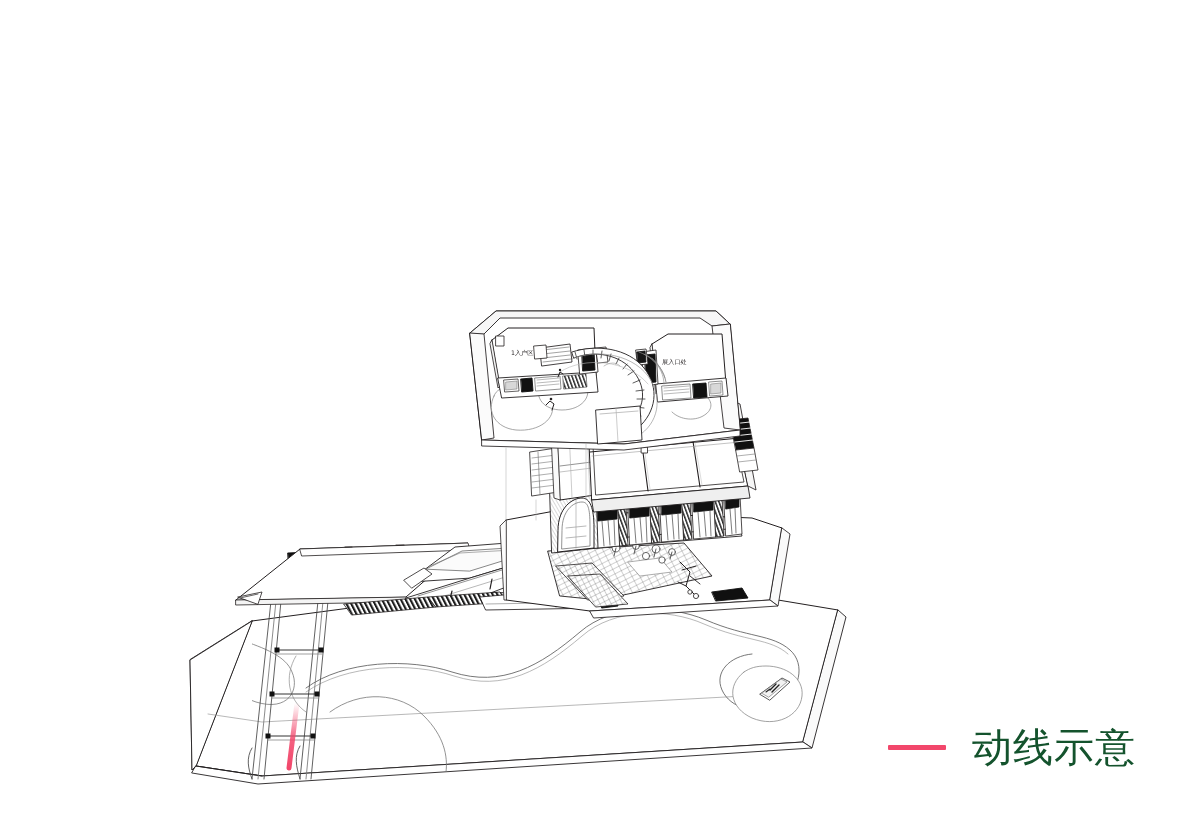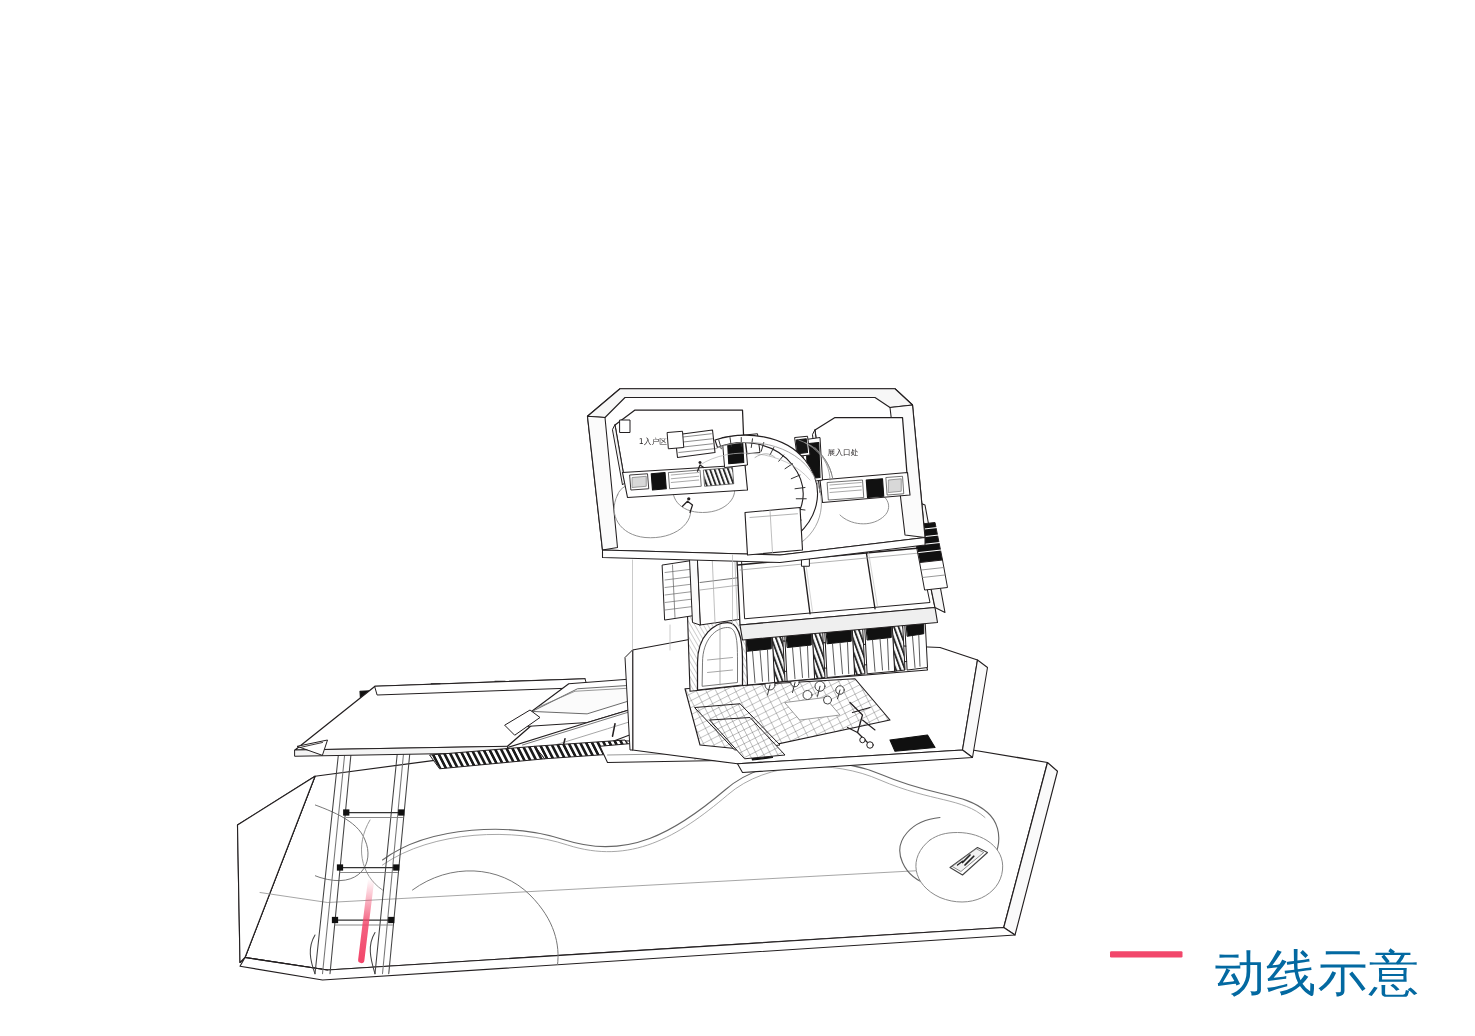--- a/index.html
+++ b/index.html
@@ -40,24 +40,23 @@
     white-space: nowrap;
   }
   .legend-swatch {
     width: 58px;
     height: 5px;
     border-radius: 1px;
   }
   .legend-label {
     font-size: 40px;
     line-height: 1;
-    color: #0369a1;
+    color: #14532d;
     letter-spacing: 1px;
     font-weight: 400;
-    margin-top: 32px;
   }
 </style>
 </head>
 <body style="background: rgb(255, 255, 255);">
 
 <div id="stage">
 
   <svg id="drawing" viewBox="0 0 1180 829">
     <defs>
       <linearGradient id="gradCirculation" x1="0" y1="1" x2="0" y2="0">

